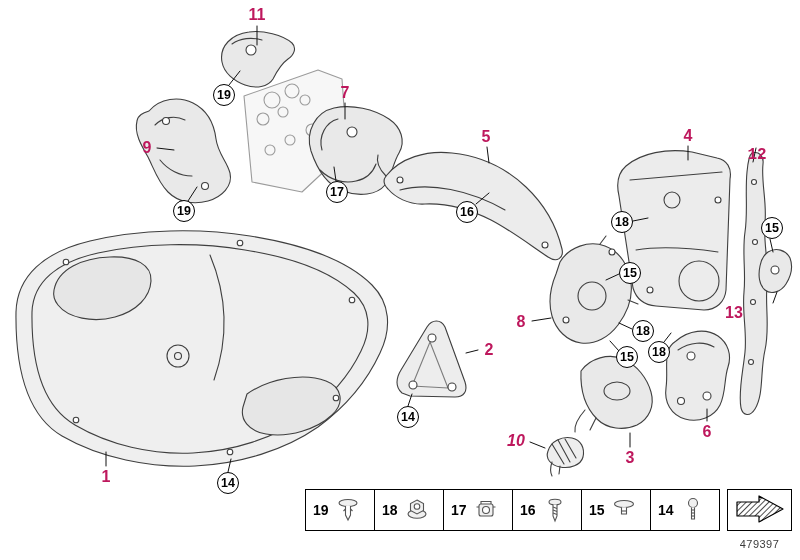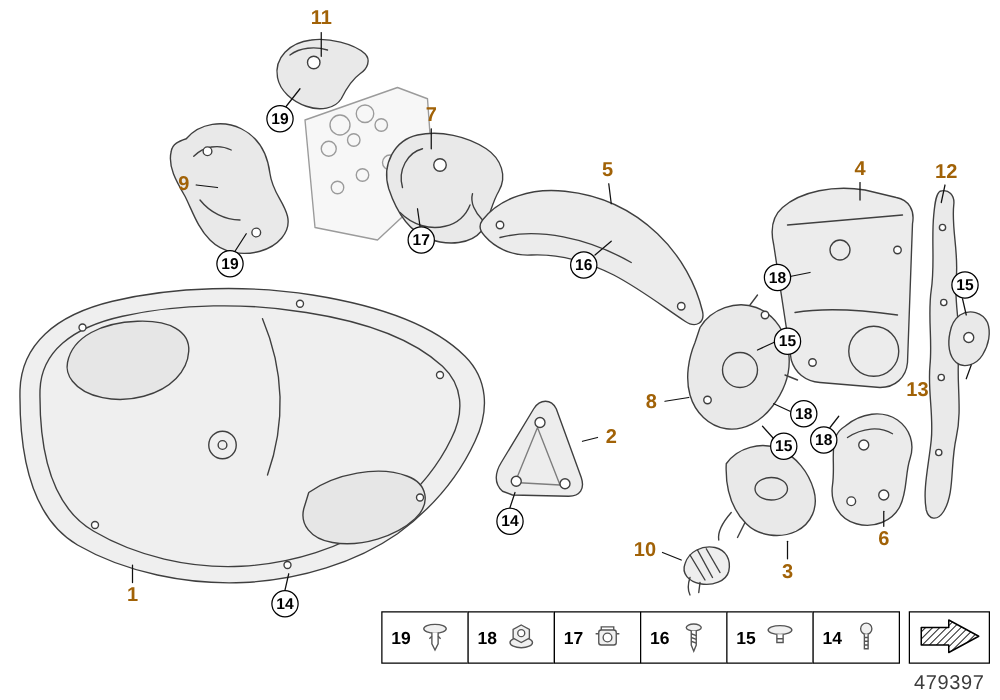--- a/index.html
+++ b/index.html
@@ -1,21 +1,21 @@
 <!DOCTYPE html>
 <html><head>
 <meta charset="utf-8">
 <style>
   * { margin:0; padding:0; box-sizing:border-box; }
   html,body { background:#ffffff; font-family:"Liberation Sans", sans-serif; }
   .stage { position:relative; width:800px; height:560px; background:#ffffff; overflow:hidden; }
   .artwork { position:absolute; left:0; top:0; }
   .part-label {
     position:absolute; width:28px; text-align:center;
-    font-size:16px; font-weight:bold; color:#a16207; line-height:18px;
+    font-size:16px; font-weight:bold; color:#be185d; line-height:18px;
     cursor:pointer;
   }
   .callout {
     position:absolute; width:22px; height:22px; border:1.4px solid #000;
     border-radius:50%; background:#fff; display:flex; align-items:center;
     justify-content:center; font-size:12.5px; font-weight:bold; color:#000;
     cursor:pointer;
   }
   .legend { position:absolute; left:305px; top:489px; display:flex; }
   .legend-cell {
@@ -24,21 +24,21 @@
   }
   .legend-cell:first-child { margin-left:0; }
   .legend-num { font-size:14px; font-weight:bold; color:#000; }
   .arrow-box {
     position:absolute; left:727px; top:489px; width:65px; height:42px;
     border:1px solid #000; background:#fff; display:flex;
     align-items:center; justify-content:center;
   }
   .doc-number {
     position:absolute; left:727px; top:538px; width:65px; text-align:center;
-    font-size:16px; color:#3c3c3c; letter-spacing:0.5px;
+    font-size:11px; color:#3c3c3c; letter-spacing:0.5px;
   }
 </style>
 </head>
 <body>
 
 <div class="stage">
 
   <svg class="artwork" width="800" height="560" viewBox="0 0 800 560">
     <g stroke="#3f3f3f" stroke-width="1.1" fill="none" stroke-linejoin="round" stroke-linecap="round">
 
@@ -191,27 +191,27 @@
         <line x1="228" y1="472" x2="231" y2="459"></line>
       </g>
     </g>
   </svg>
 
   <div class="part-label" style="left:243px; top:6px;">11</div>
   <div class="part-label" style="left:133px; top:139px;">9</div>
   <div class="part-label" style="left:331px; top:84px;">7</div>
   <div class="part-label" style="left:472px; top:128px;">5</div>
   <div class="part-label" style="left:674px; top:127px;">4</div>
-  <div class="part-label" style="left:743px; top:129px;">12</div>
+  <div class="part-label" style="left:743px; top:146px;font-family:Liberation Mono, monospace;">12</div>
   <div class="part-label" style="left:507px; top:313px;">8</div>
   <div class="part-label" style="left:720px; top:304px;">13</div>
   <div class="part-label" style="left:475px; top:341px;">2</div>
   <div class="part-label" style="left:693px; top:423px;">6</div>
   <div class="part-label" style="left:616px; top:449px;">3</div>
-  <div class="part-label" style="left:502px; top:432px;">10</div>
+  <div class="part-label" style="left:502px; top:432px;font-style:italic;">10</div>
   <div class="part-label" style="left:92px;  top:468px;">1</div>
 
   <div class="callout" style="left:213px; top:84px;">19</div>
   <div class="callout" style="left:173px; top:200px;">19</div>
   <div class="callout" style="left:326px; top:181px;">17</div>
   <div class="callout" style="left:456px; top:201px;">16</div>
   <div class="callout" style="left:611px; top:211px;">18</div>
   <div class="callout" style="left:761px; top:217px;">15</div>
   <div class="callout" style="left:619px; top:262px;">15</div>
   <div class="callout" style="left:632px; top:320px;">18</div>

